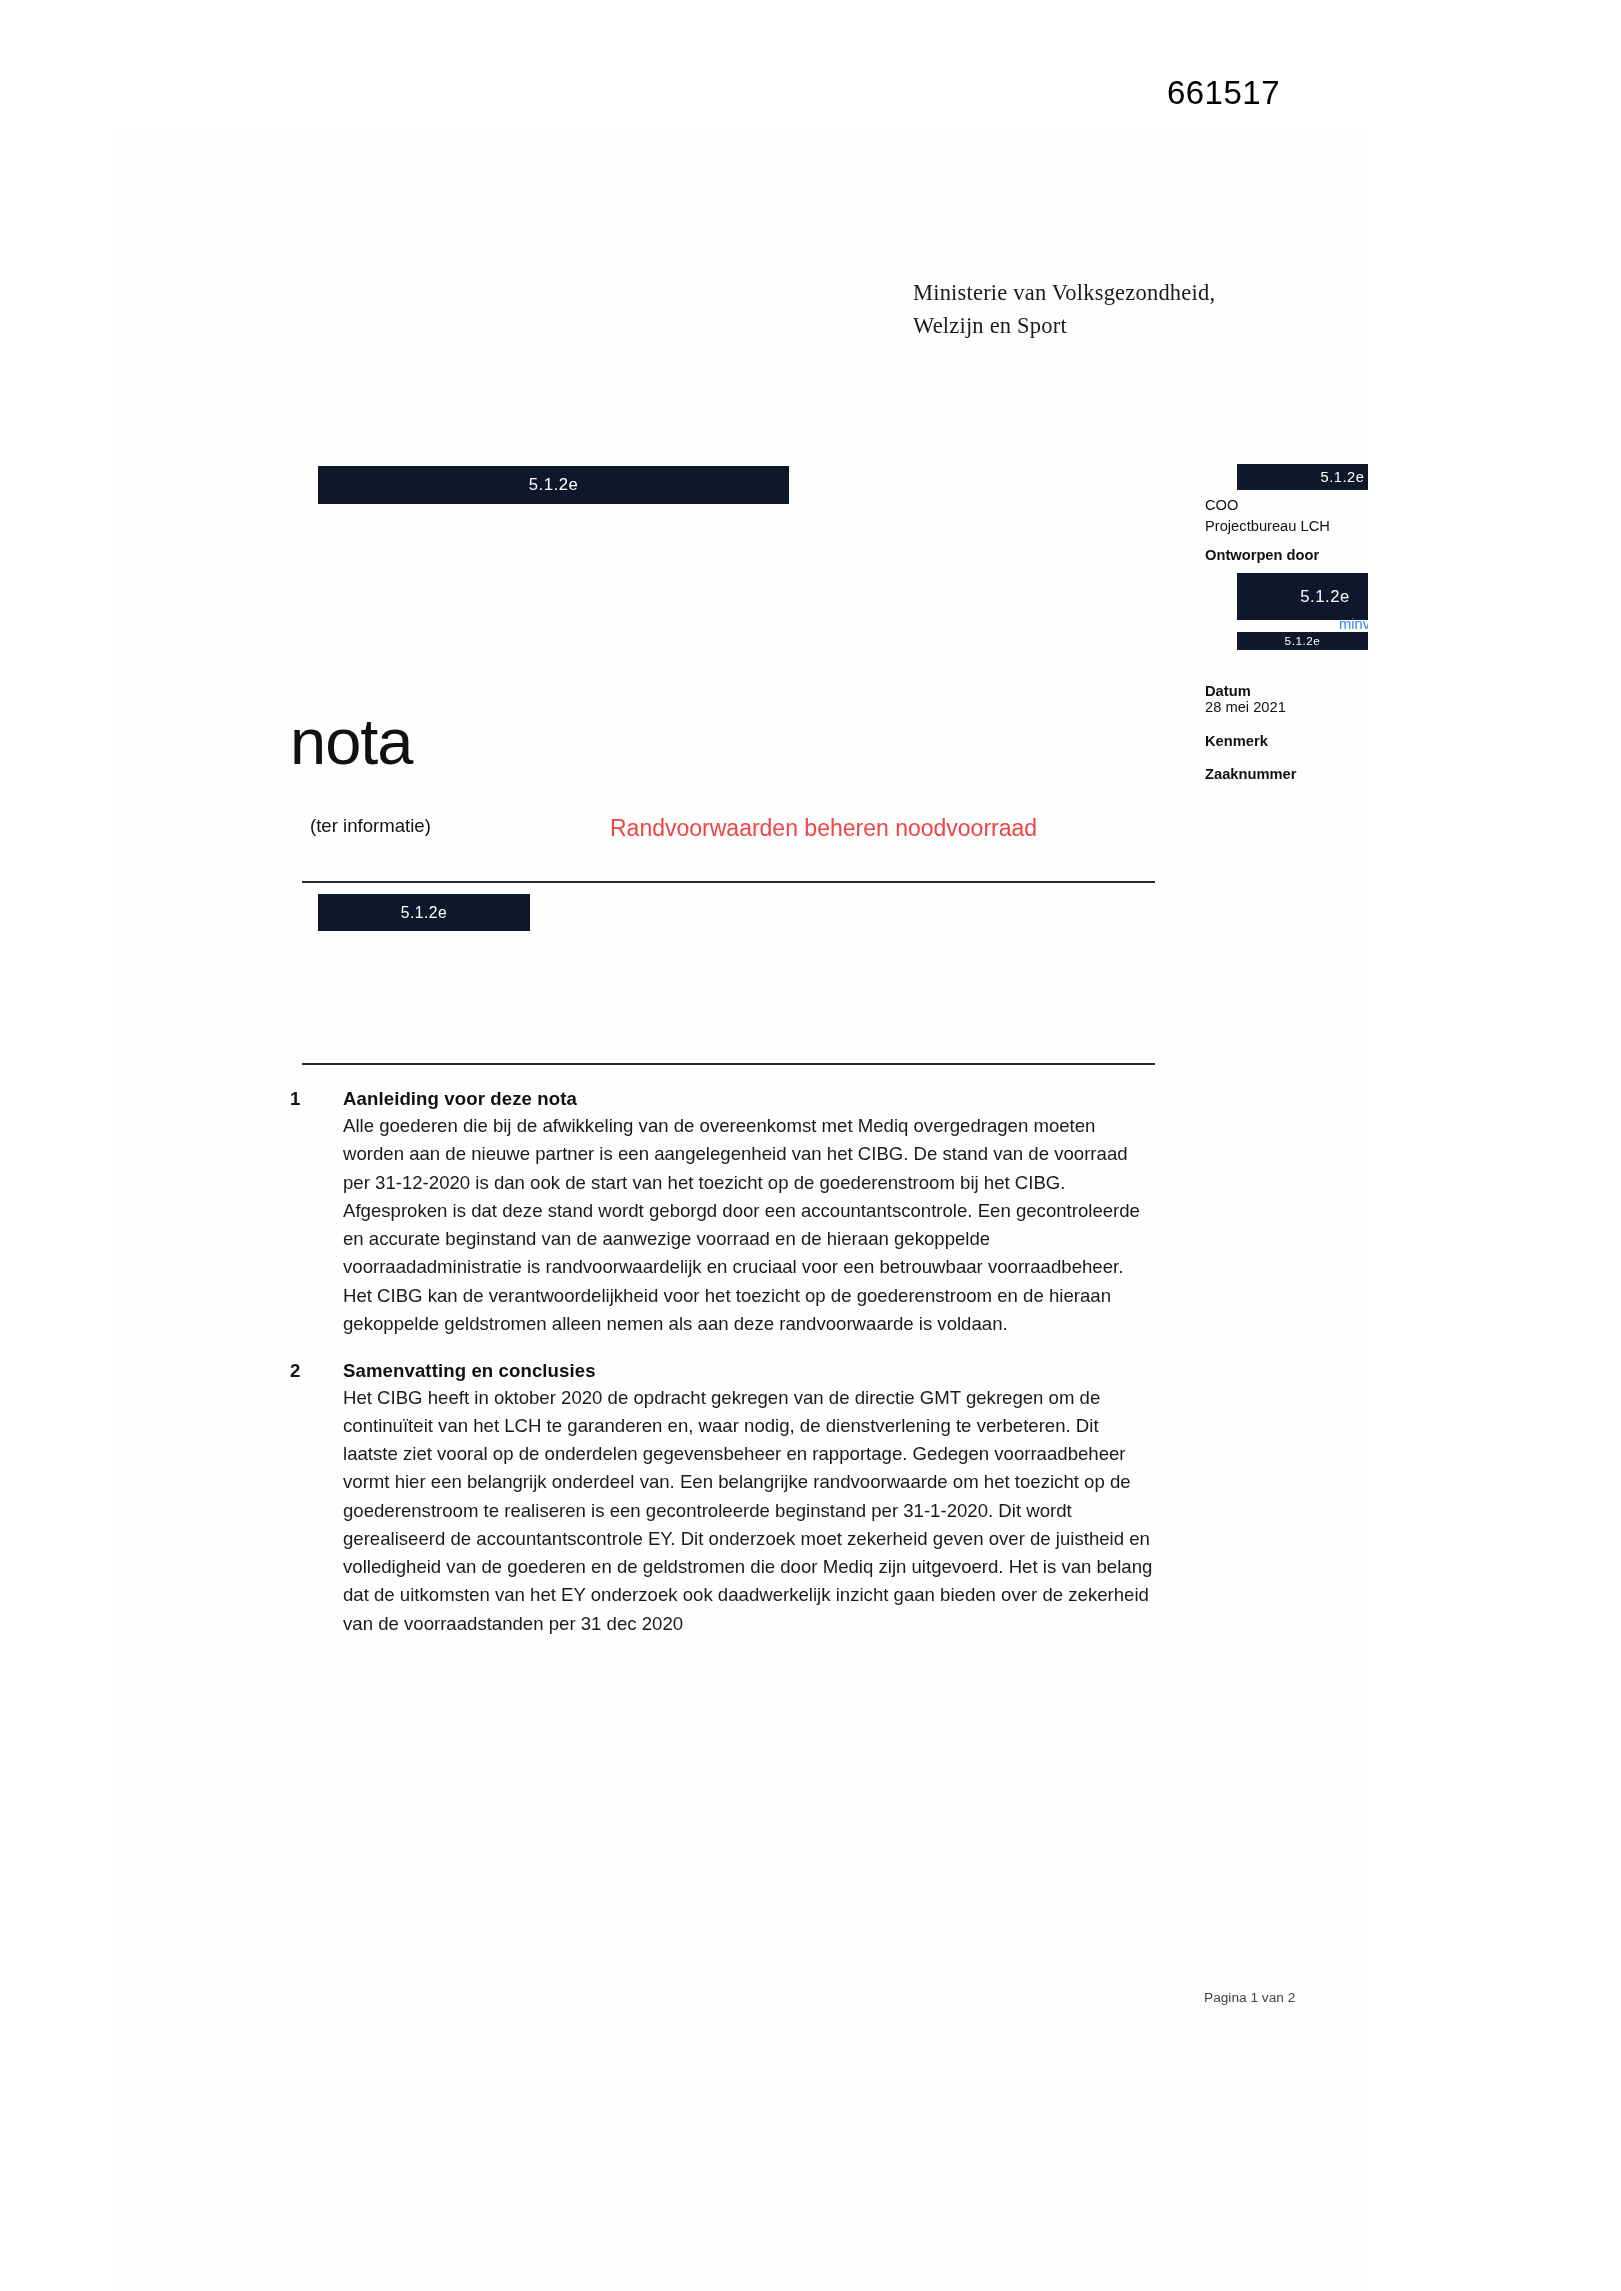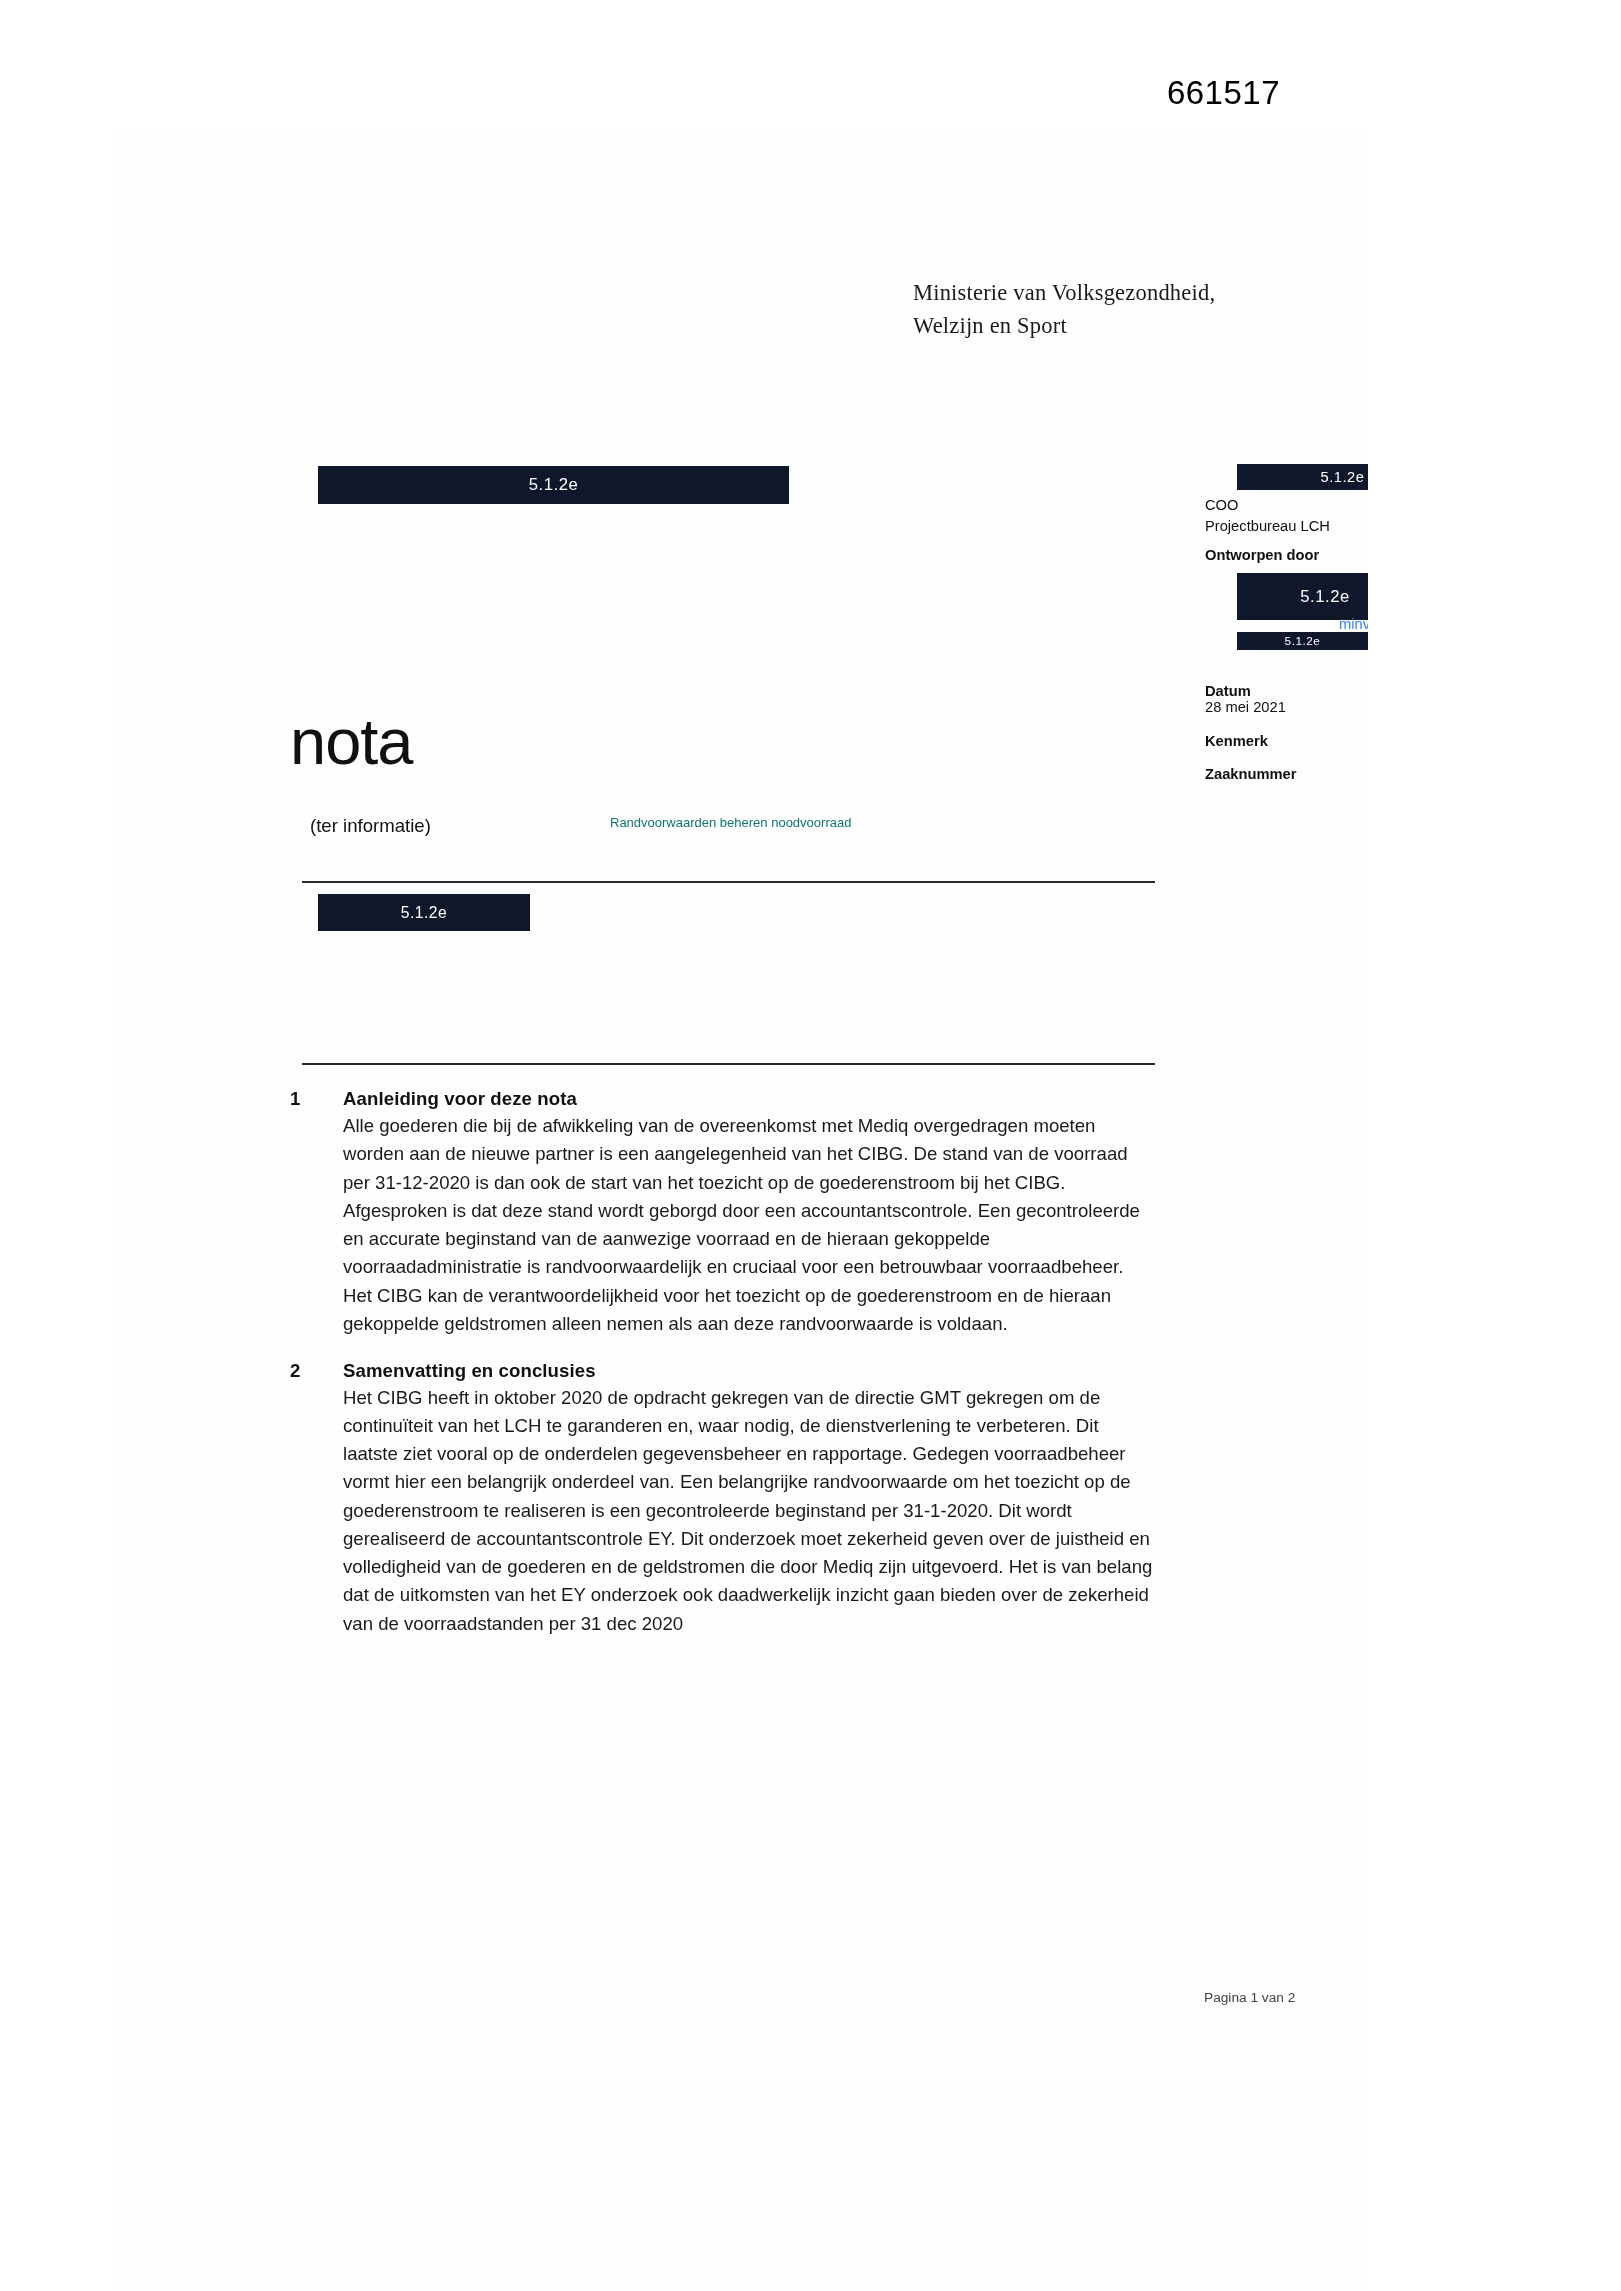--- a/index.html
+++ b/index.html
@@ -156,22 +156,22 @@
     position: absolute;
     left: 310px;
     top: 815px;
     font-size: 18.6px;
     color: #111;
   }
   .subject-line {
     position: absolute;
     left: 610px;
     top: 815px;
-    font-size: 13px;
-    color: #0f766e;
+    font-size: 23px;
+    color: #ef4444;
   }
 
   .rule {
     position: absolute;
     left: 302px;
     width: 853px;
     height: 2px;
     background: #2a2a2a;
   }
   .rule-1 { top: 881px; }

